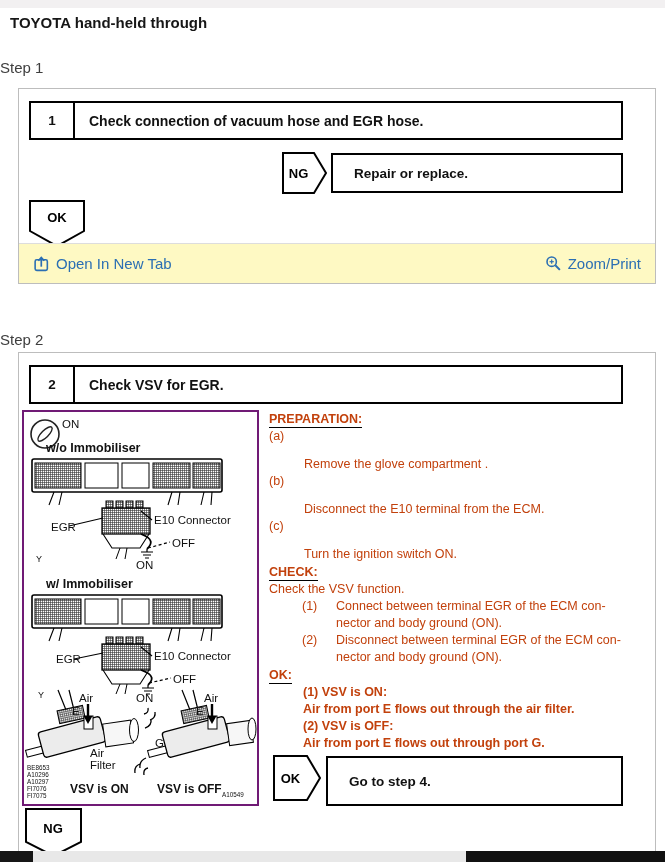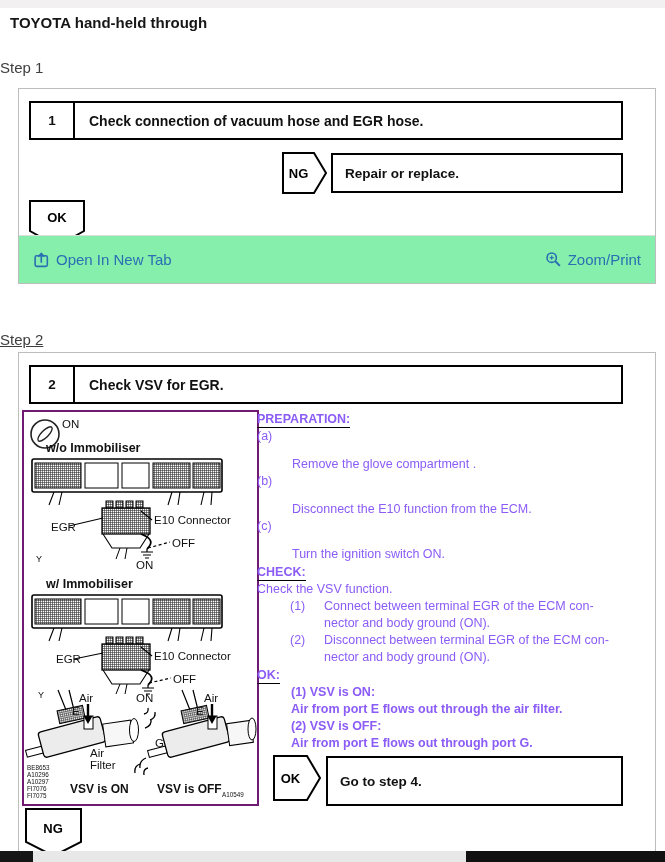--- a/index.html
+++ b/index.html
@@ -3,58 +3,58 @@
 <meta charset="utf-8">
 <style>
   * { margin:0; padding:0; box-sizing:border-box; }
   html,body { width:665px; height:862px; }
   body { position:relative; background:#fff; font-family:"Liberation Sans",sans-serif; overflow:hidden; color:#111; }
 
   .topbar { position:absolute; top:0; left:0; width:665px; height:8px; background:#f2f0f1; }
   .doc-title { position:absolute; left:10px; top:14px; font-size:15px; font-weight:bold; color:#161616; }
   .step-label { position:absolute; left:0; font-size:15px; color:#3e3e3e; }
   #step1-label { top:59px; }
-  #step2-label { top:331px;text-decoration:underline; }
+  #step2-label { top:331px; }
 
   .panel { position:absolute; left:18px; width:638px; background:#fff; border:1px solid #bdbdbd; }
   #panel1 { top:88px; height:196px; }
   #panel2 { top:352px; height:520px; border-bottom:none; }
 
   .stepbox { position:absolute; border:2px solid #000; display:flex; align-items:stretch; background:#fff; }
   #panel1 .stepbox, #panel2 .stepbox { left:10px; top:12px; width:594px; height:39px; }
   .stepnum { width:44px; flex:none; border-right:2px solid #000; display:flex; align-items:center; justify-content:center; font-weight:bold; font-size:13.5px; }
   .steptext { display:flex; align-items:center; padding-left:14px; font-weight:bold; font-size:14px; }
 
-  .actionbox { position:absolute; border:2px solid #000; display:flex; align-items:center; padding-left:12px; font-weight:bold; font-size:13.5px; background:#fff; }
+  .actionbox { position:absolute; border:2px solid #000; display:flex; align-items:center; padding-left:21px; font-weight:bold; font-size:13.5px; background:#fff; }
   #repair-box { left:312px; top:64px; width:292px; height:40px; }
   #goto-box  { left:307px; top:403px; width:297px; height:50px;text-align:center; }
 
   .pent { position:absolute; }
   #ng1-pent { left:263px; top:63px; }
   #ok1-pent { left:10px; top:111px; }
   #ok2-pent { left:254px; top:402px; }
   #ng2-pent { left:6px; top:455px; }
   .pent path { fill:#fff; stroke:#000; stroke-width:2; }
   .pent text { font-weight:bold; font-size:13px; fill:#000; }
 
-  .panel-footer { position:absolute; left:0; right:0; bottom:0; height:48px; background:#86efac; border-top:1px solid #ddd; display:flex; align-items:center; justify-content:space-between; padding:0 14px; }
+  .panel-footer { position:absolute; left:0; right:0; bottom:0; height:40px; background:#fef9c3; border-top:1px solid #ddd; display:flex; align-items:center; justify-content:space-between; padding:0 14px; }
   .link { display:flex; align-items:center; gap:6px; color:#2b6fb3; font-size:15px; cursor:pointer; }
   .link svg { flex:none; }
 
   
   #diagram-box { position:absolute; left:3px; top:57px; width:237px; height:396px; border:2px solid #701a75; background:#fff; }
   #diagram-box svg { display:block; font-family:"Liberation Sans",sans-serif; }
   .dlab { font-size:11.5px; fill:#111; }
   .dlab-b { font-size:12.5px; font-weight:bold; fill:#111; }
   .dlab-s { font-size:9px; fill:#111; }
   .dlab-c { font-size:6.3px; fill:#111; }
   .cap { font-size:12px; font-weight:bold; fill:#111; }
 
   
-  .rc { position:absolute; left:238px; top:57px; width:374px; font-size:12.5px; line-height:17px; color:#8b5cf6; }
+  .rc { position:absolute; left:250px; top:57px; width:374px; font-size:12.5px; line-height:17px; color:#c2410c; }
   .rc-h { display:inline-block; font-weight:bold; border-bottom:1.6px solid #000; line-height:16px; margin-top:1px; }
   .rc-h-wrap { line-height:17px; }
   .h-item { display:flex; }
   .h-label { width:35px; flex:none; }
   .h-text { flex:1;margin-top:28px; }
   .c-item { display:flex; padding-left:33px; }
   .c-label { width:34px; flex:none; }
   .c-text { flex:1; }
   .ok-line { padding-left:34px; font-weight:bold; }
 
@@ -243,21 +243,21 @@
   </div>
 
   <div class="rc">
     <div class="rc-h-wrap"><span class="rc-h">PREPARATION:</span></div>
     <div class="h-item">
       <span class="h-label">(a)</span>
       <span class="h-text">Remove the glove compartment .</span>
     </div>
     <div class="h-item">
       <span class="h-label">(b)</span>
-      <span class="h-text">Disconnect the E10 function from the ECM.</span>
+      <span class="h-text">Disconnect the E10 terminal from the ECM.</span>
     </div>
     <div class="h-item">
       <span class="h-label">(c)</span>
       <span class="h-text">Turn the ignition switch ON.</span>
     </div>
     <div class="rc-h-wrap"><span class="rc-h">CHECK:</span></div>
     <div>Check the VSV function.</div>
     <div class="c-item">
       <span class="c-label">(1)</span>
       <span class="c-text">

